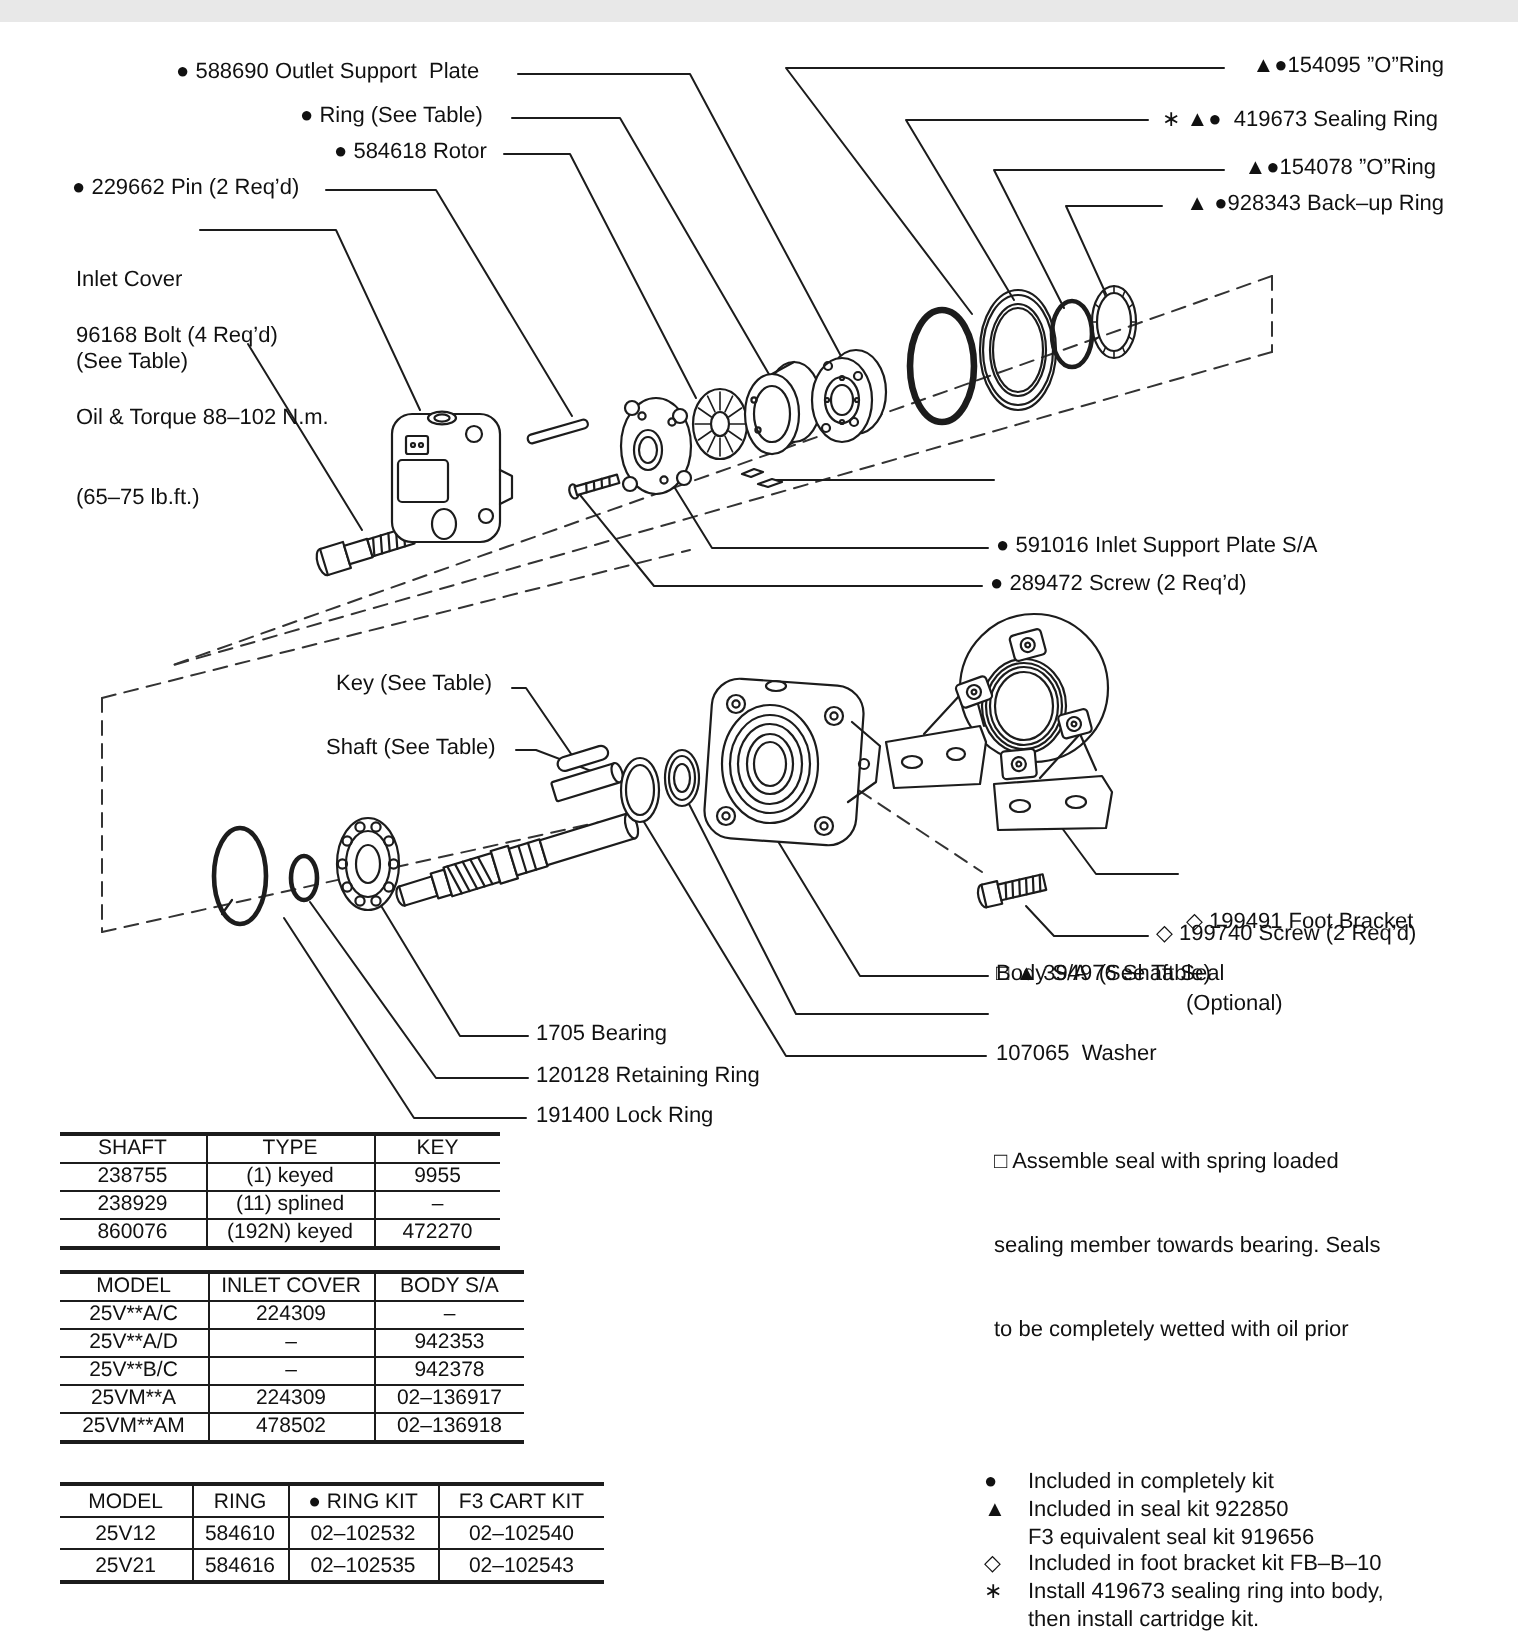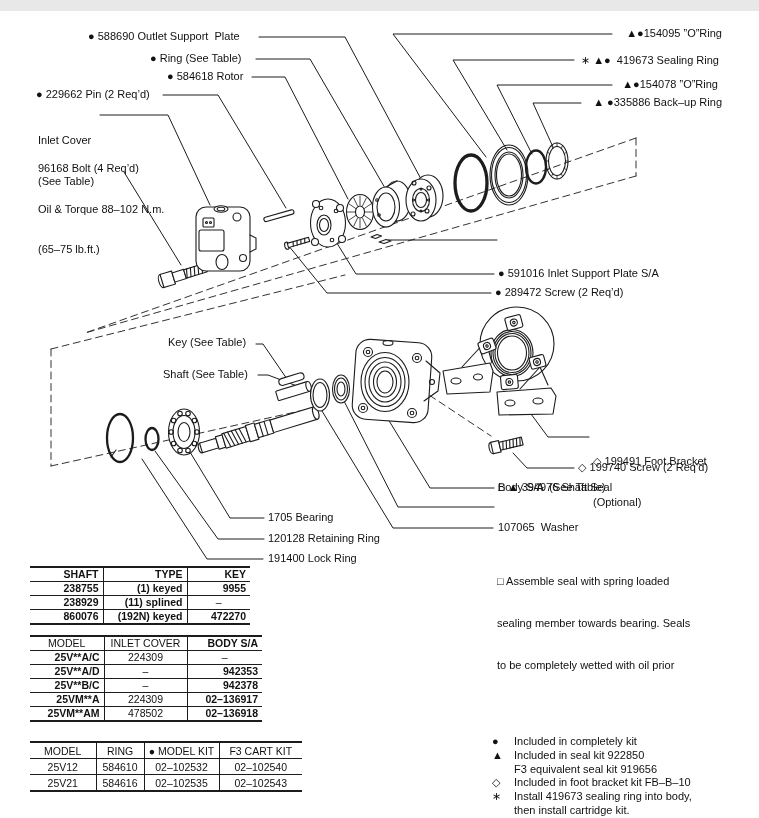--- a/index.html
+++ b/index.html
@@ -16,21 +16,21 @@
   .lbl{position:absolute;font-size:11px;line-height:13.5px;white-space:pre;}
   .lbl.r{text-align:right;}
   .lbl .ind{padding-left:13px;}
   .note{position:absolute;font-size:11px;line-height:14px;white-space:pre;}
   .tbl{position:absolute;border-collapse:collapse;font-size:10.5px;
        border-top:2px solid #1c1c1c;border-bottom:2px solid #1c1c1c;table-layout:fixed;}
   .tbl th,.tbl td{font-weight:normal;padding:0 4px;line-height:12.5px;height:13px;
        white-space:pre;overflow:hidden;}
   .tbl td{border-top:1px solid #1c1c1c;}
   .tbl th+th,.tbl td+td{border-left:1px solid #1c1c1c;}
-  .tbl .l{text-align:right;font-weight:bold;}
+  .tbl .l{text-align:center;}
   .tbl .c{text-align:center;}
   .tbl3 th,.tbl3 td{height:15px;line-height:14px;}
   .legend{position:absolute;left:492px;top:724px;font-size:11px;line-height:13.8px;}
   .legend .item{display:flex;}
   .legend .sym{width:22px;flex:0 0 22px;}
   .rule{position:absolute;left:30px;top:814px;width:712px;border-top:1.6px solid #1c1c1c;}
 </style>
 </head>
 <body>
 
@@ -347,21 +347,21 @@
   </div>
   <div class="lbl" style="left:38px;top:124px">
     <div>96168 Bolt (4 Req’d)</div>
     <div>Oil &amp; Torque 88–102 N.m.</div>
     <div>(65–75 lb.ft.)</div>
   </div>
 
   <div class="lbl r" style="right:37px;top:16px">▲●154095 ”O”Ring</div>
   <div class="lbl r" style="right:40px;top:43px">∗ ▲●  419673 Sealing Ring</div>
   <div class="lbl r" style="right:41px;top:67px">▲●154078 ”O”Ring</div>
-  <div class="lbl r" style="right:37px;top:85px">▲ ●335886 Back–up Ring</div>
+  <div class="lbl r" style="right:37px;top:85px">▲ ●928343 Back–up Ring</div>
 
   <div class="lbl" style="left:498px;top:256px">● 591016 Inlet Support Plate S/A</div>
   <div class="lbl" style="left:495px;top:275px">● 289472 Screw (2 Req’d)</div>
 
   <div class="lbl" style="left:168px;top:325px">Key (See Table)</div>
   <div class="lbl" style="left:163px;top:357px">Shaft (See Table)</div>
 
   <div class="lbl" style="left:593px;top:417px">
     <div>◇ 199491 Foot Bracket</div>
     <div>(Optional)</div>
@@ -456,21 +456,21 @@
     <colgroup>
         <col style="width:66px">
         <col style="width:48px">
         <col style="width:75px">
         <col style="width:83px">
       </colgroup>
     <tbody>
         <tr>
       <th class="c">MODEL</th>
       <th class="c">RING</th>
-      <th class="c">● MODEL KIT</th>
+      <th class="c">● RING KIT</th>
       <th class="c">F3 CART KIT</th>
     </tr>
     <tr>
       <td class="c">25V12</td>
       <td class="c">584610</td>
       <td class="c">02–102532</td>
       <td class="c">02–102540</td>
     </tr>
     <tr>
       <td class="c">25V21</td>

